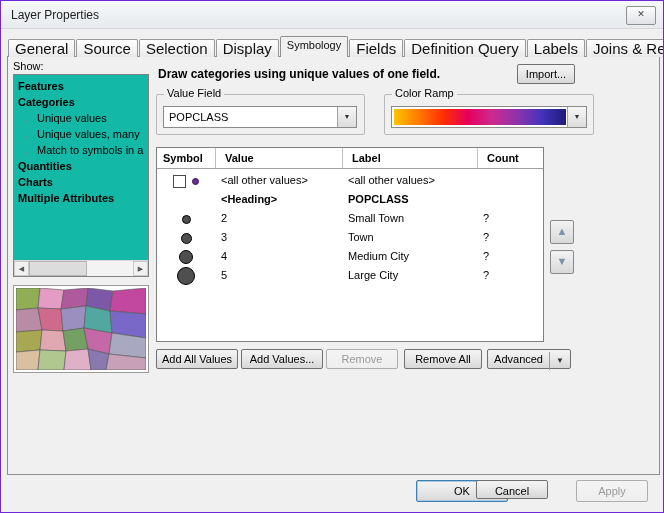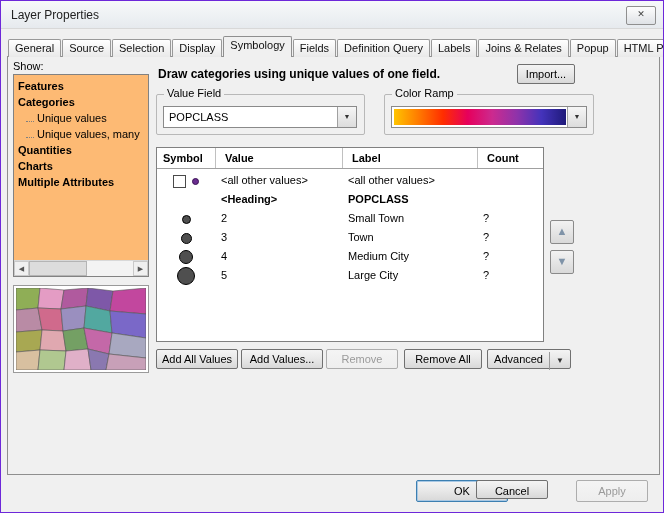--- a/index.html
+++ b/index.html
@@ -13,29 +13,29 @@
   .titlebar{position:absolute;left:0;top:0;right:0;height:27px;
     background:linear-gradient(#f7f9fa,#e6eaee);border-bottom:1px solid #d8d8d8;}
   .title-text{position:absolute;left:10px;top:7px;font-size:12px;color:#222;}
   .close-btn{position:absolute;right:7px;top:5px;width:28px;height:17px;
     border:1px solid #8f8f8f;border-radius:2px;background:linear-gradient(#fdfdfd,#dfe2e6);
     text-align:center;line-height:15px;font-size:9px;color:#444;cursor:default;}
   
   .tabs{position:absolute;left:7px;top:36px;display:flex;align-items:flex-end;height:20px;z-index:3;}
   .tab{height:16px;padding:1px 6px 0 6px;margin-right:1px;white-space:nowrap;
     border:1px solid #999;border-bottom:none;border-radius:2px 2px 0 0;
-    background:linear-gradient(#ffffff,#e9e9e9);font-size:11px;line-height:15px;color:#111;}
+    background:linear-gradient(#ffffff,#e9e9e9);font-size:15px;line-height:15px;color:#111;}
   .tab.active{height:19px;background:#f0f0f0;border-color:#8f8f8f;
     box-shadow:0 1px 0 #f0f0f0;font-size:11px;text-align:right;}
   .tabpage{position:absolute;left:6px;top:55px;width:651px;height:417px;
     border:1px solid #8f8f8f;background:#f0f0f0;z-index:1;}
   
   .show-label{position:absolute;left:12px;top:59px;z-index:2;}
   .tree{position:absolute;left:12px;top:73px;width:136px;height:203px;z-index:2;
-    background:#fdba74;border:1px solid #828282;box-sizing:border-box;overflow:hidden;}
+    background:#14b8a6;border:1px solid #828282;box-sizing:border-box;overflow:hidden;}
   .tree-item{line-height:16px;padding-left:4px;white-space:nowrap;}
   .tree-item.group{font-weight:bold;}
   .tree-item.sub{padding-left:12px;}
   .tree-item.sub::before{content:"";display:inline-block;width:8px;height:3px;
     border-bottom:1px dotted #7f7f7f;margin-right:3px;}
   .hscroll{position:absolute;left:0;bottom:0;width:100%;height:15px;background:#f3f3f3;
     border-top:1px solid #d8d8d8;}
   .hscroll .arrow{position:absolute;top:0;width:15px;height:15px;background:#f0f0f0;
     border:1px solid #c9c9c9;box-sizing:border-box;text-align:center;line-height:13px;
     font-size:7px;color:#555;}
@@ -117,20 +117,21 @@
 
   <div class="tabpage"></div>
 
   <div class="show-label">Show:</div>
   <div class="tree">
     <div style="padding-top:3px;">
       <div class="tree-item group">Features</div>
       <div class="tree-item group">Categories</div>
       <div class="tree-item sub">Unique values</div>
       <div class="tree-item sub">Unique values, many</div>
+      <div class="tree-item sub">Match to symbols in a</div>
       <div class="tree-item group">Quantities</div>
       <div class="tree-item group">Charts</div>
       <div class="tree-item group">Multiple Attributes</div>
     </div>
     <div class="hscroll">
       <div class="arrow left">◀</div>
       <div class="thumb"></div>
       <div class="arrow right">▶</div>
     </div>
   </div>

